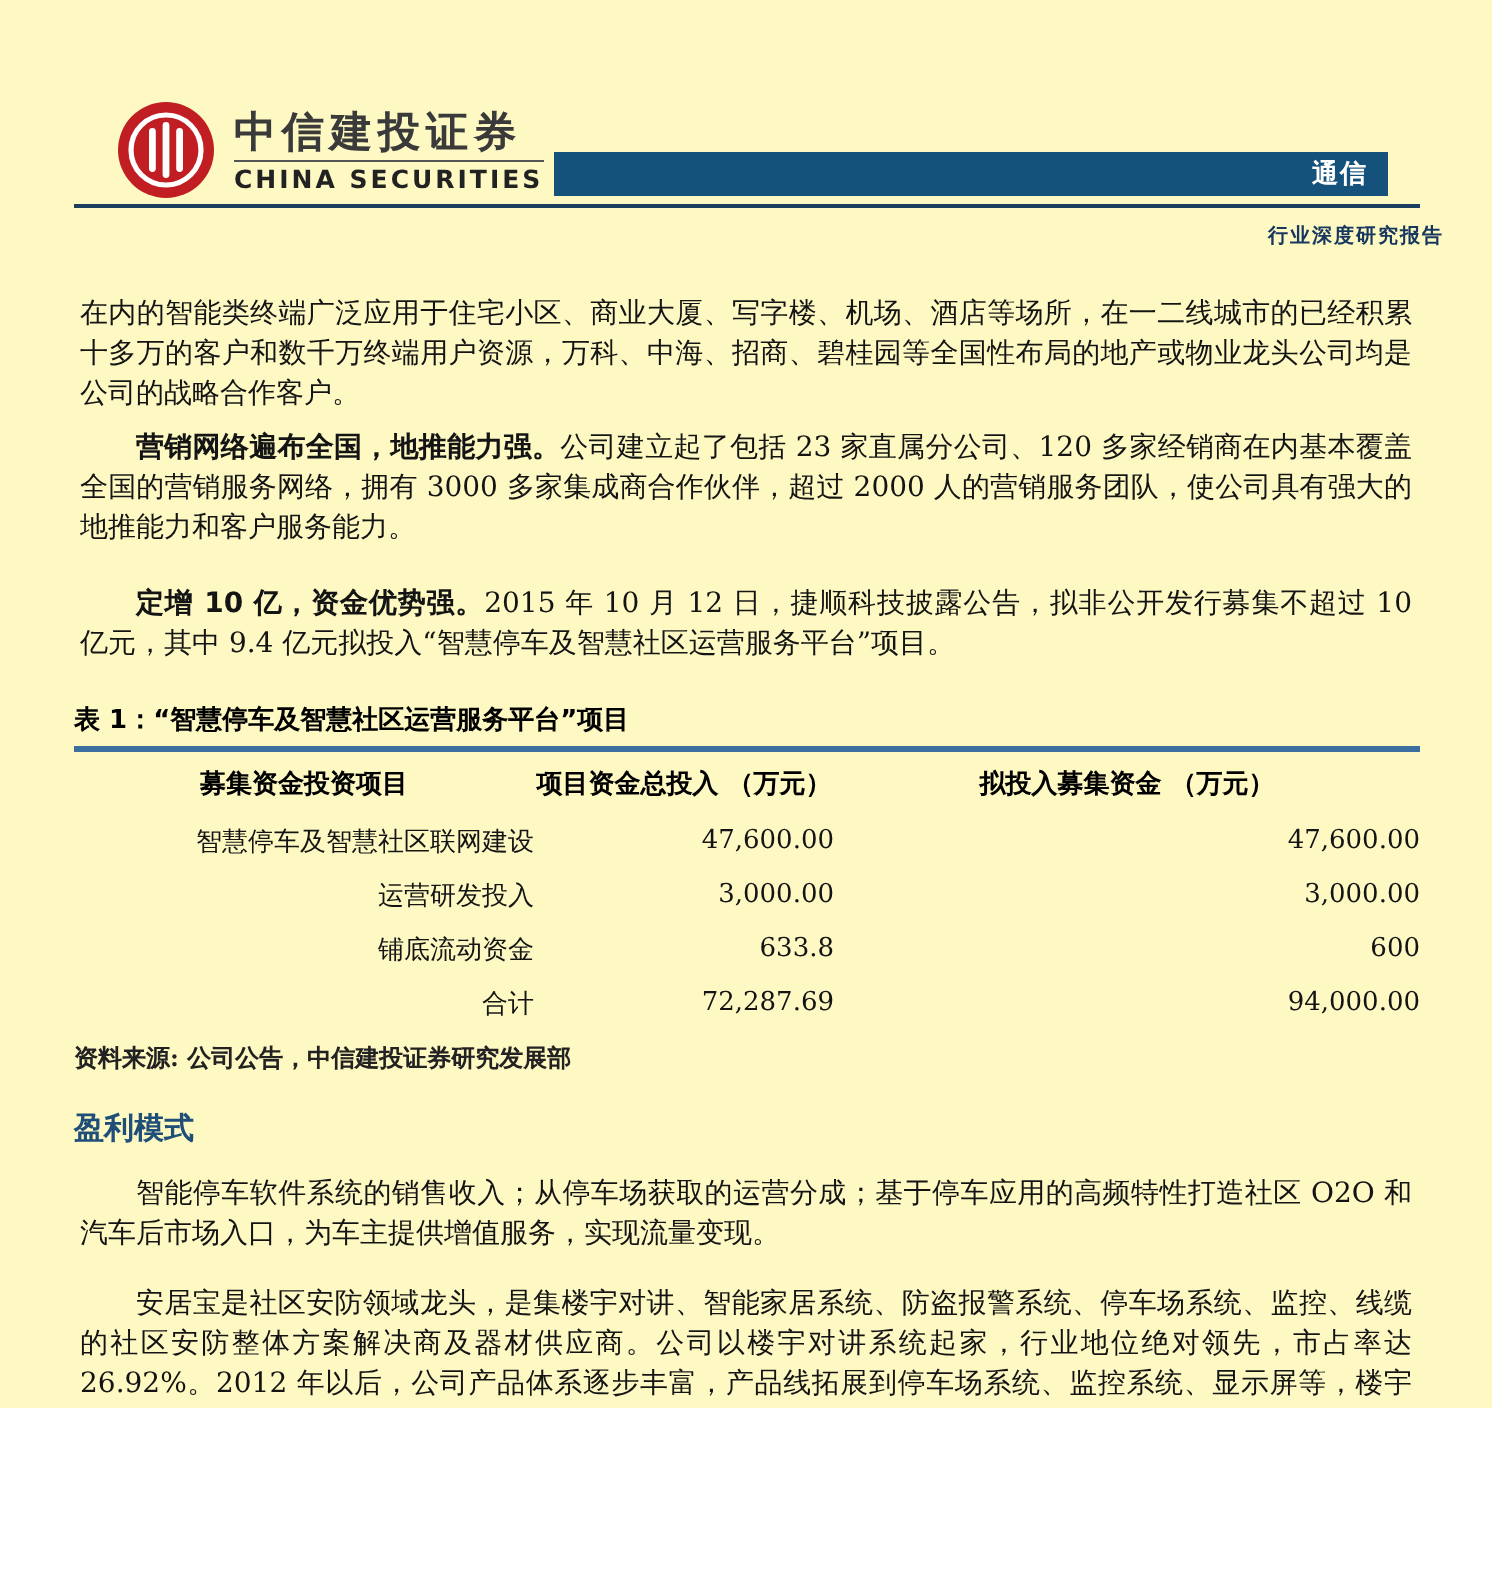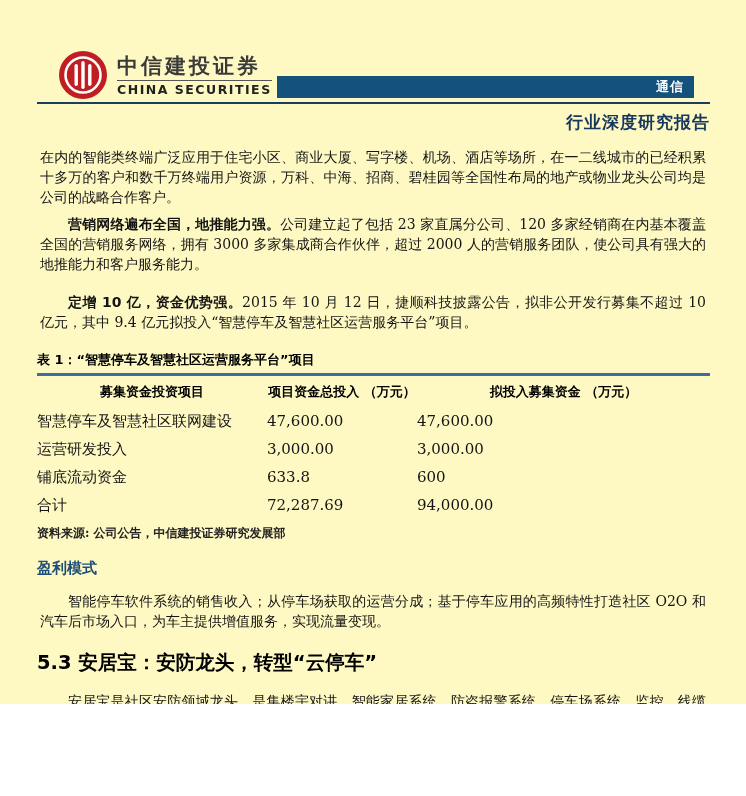--- a/index.html
+++ b/index.html
@@ -33,22 +33,22 @@
     background: #14517b;
     display: flex; align-items: center; justify-content: flex-end;
     padding-right: 10px;
   }
   .industry-tag {
     font-family: "DejaVu Sans", "Liberation Sans", sans-serif;
     color: #ffffff; font-weight: bold; font-size: 13px; letter-spacing: 1px;
   }
   .header-rule { position: absolute; left: 37px; top: 102px; width: 673px; height: 2px; background: #1c3e5e; }
   .report-type {
-    position: absolute; right: 36px; top: 111px;
-    color: #17375e; font-weight: bold; font-size: 17px; letter-spacing: 1px; text-align: right;
+    position: absolute; right: 24px; top: 111px;
+    color: #17375e; font-weight: bold; font-size: 10px; letter-spacing: 1px; text-align: right;
   }
 
   
   .content { padding: 0 40px 0 40px; }
   .para {
     font-size: 14px; line-height: 20px; text-align: justify; color: #141414;
   }
   .para.indent { text-indent: 2em; }
   .para .lead {
     font-family: "DejaVu Sans", "Liberation Sans", sans-serif;
@@ -69,21 +69,21 @@
   table.fund-table { width: 673px; margin-left: -3px; border-collapse: collapse; table-layout: fixed; }
   .fund-table col.c1 { width: 230px; }
   .fund-table col.c2 { width: 150px; }
   .fund-table col.c3 { width: 293px; }
   .fund-table th {
     font-family: "DejaVu Sans", "Liberation Sans", sans-serif;
     font-weight: bold; font-size: 13px; text-align: center;
     padding: 7px 0 6px 0; color: #000;
   }
   .fund-table td {
-    font-size: 15px; text-align: left; padding: 4.5px 0; color: #141414;
+    font-size: 13px; text-align: right; padding: 4.5px 0; color: #141414;
   }
   .source-note {
     margin-top: 6px; margin-left: -3px;
     font-weight: 600; font-size: 12px; color: #222;
   }
 
   
   .profit-heading {
     margin-top: 17px; margin-left: -3px;
     font-family: "DejaVu Sans", "Liberation Sans", sans-serif;
@@ -170,17 +170,16 @@
           <td>94,000.00</td>
         </tr>
       </tbody>
     </table>
 
     <div class="source-note">资料来源: 公司公告，中信建投证券研究发展部</div>
 
     <div class="profit-heading">盈利模式</div>
     <p class="para indent profit-para">智能停车软件系统的销售收入；从停车场获取的运营分成；基于停车应用的高频特性打造社区 O2O 和汽车后市场入口，为车主提供增值服务，实现流量变现。</p>
 
-    <div class="section-heading">5.3 安居宝：安防龙头，转型“云停车”</div>
     <p class="para indent final-para">安居宝是社区安防领域龙头，是集楼宇对讲、智能家居系统、防盗报警系统、停车场系统、监控、线缆的社区安防整体方案解决商及器材供应商。公司以楼宇对讲系统起家，行业地位绝对领先，市占率达 26.92%。2012 年以后，公司产品体系逐步丰富，产品线拓展到停车场系统、监控系统、显示屏等，楼宇对讲系统业务占比由 9 成下降到 2015 年上半年的 7 成，逐步摆脱对单一业务的依赖。受房地产行业景气度的影响，公司业绩承压，开启了向移动互联网转型之路，云停车是公司转型的战略方向。</p>
 
   </div>
 </div>
 
 </body></html>

